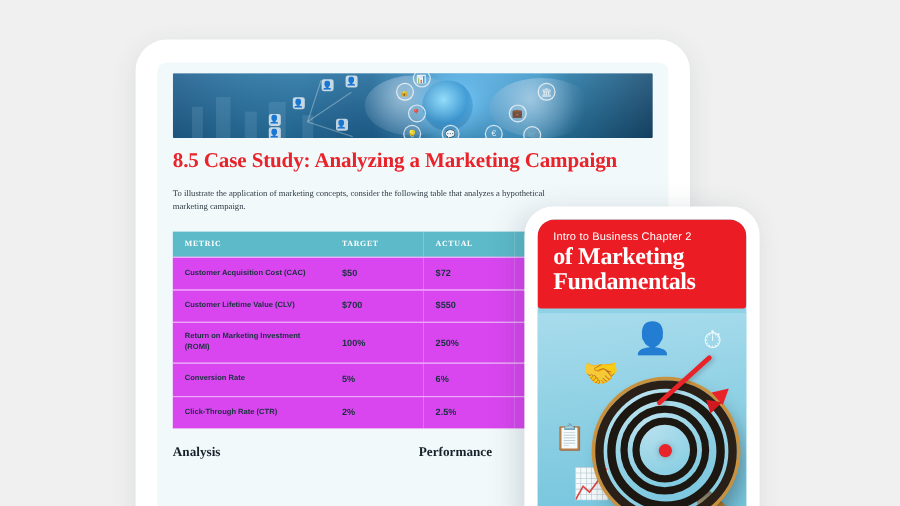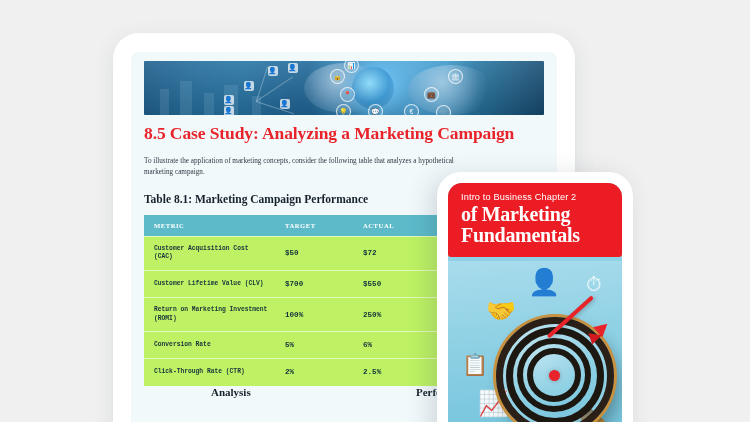--- a/index.html
+++ b/index.html
@@ -61,30 +61,30 @@
   }
 
   
   .tbl{width:100%;border-collapse:collapse;table-layout:fixed;}
   .tbl thead th{
     background:#5cbac9;color:#ffffff;text-align:left;
     font-family:"Liberation Serif",serif;font-weight:bold;font-size:6.6px;
     letter-spacing:.55px;padding:7px 6px 7px 10px;white-space:nowrap;
   }
   .tbl tbody td{
-    background:#bef264;color:#17313c;
-    font-family:Liberation Mono, monospace;font-weight:bold;
+    background:#d946ef;color:#17313c;
+    font-family:Liberation Sans, sans-serif;font-weight:bold;
     padding:8px 6px 8px 10px;vertical-align:middle;line-height:1.35;
     border-top:1px solid rgba(255,255,255,.55);
   }
   .tbl tbody td.metric{font-size:6.3px;}
   .tbl tbody td.val{font-size:7.6px;}
   .c1{width:115px;} .c2{width:62px;} .c3{width:60px;} .c4{width:auto;}
 
-  .foot-row{display:flex;justify-content:center;}
+  .foot-row{display:flex;margin-top:14px;}
   .foot-h{font-family:"Liberation Serif",serif;font-weight:bold;font-size:11px;color:#16222b;}
   .foot-h.a{width:205px;}
 
   
   .phone{
     position:absolute;left:437px;top:172px;width:196px;height:268px;
     background:#ffffff;border-radius:24px 24px 8px 8px;
     box-shadow:-7px 4px 24px rgba(40,60,80,.17);
   }
   .phone-screen{
@@ -164,21 +164,20 @@
           <div class="hnode" style="left:50%;top:-3px;">📊</div>
           <div class="hnode" style="left:76%;top:8px;">🏛</div>
           <div class="hnode" style="left:70%;top:26px;">💼</div>
           <div class="hnode" style="left:65%;top:43px;">€</div>
           <div class="hnode" style="left:73%;top:44px;">🛒</div>
         </div>
 
         <div class="doc-body">
           <h1 class="doc-h1">8.5 Case Study: Analyzing a Marketing Campaign</h1>
           <p class="doc-p">To illustrate the application of marketing concepts, consider the following table that analyzes a hypothetical marketing campaign.</p>
-          <h2 class="doc-h2">Table 8.1: Marketing Campaign Performance</h2>
 
           <table class="tbl">
             <thead>
               <tr>
                 <th class="c1">METRIC</th>
                 <th class="c2">TARGET</th>
                 <th class="c3">ACTUAL</th>
                 <th class="c4">% OF TARGET</th>
               </tr>
             </thead>

